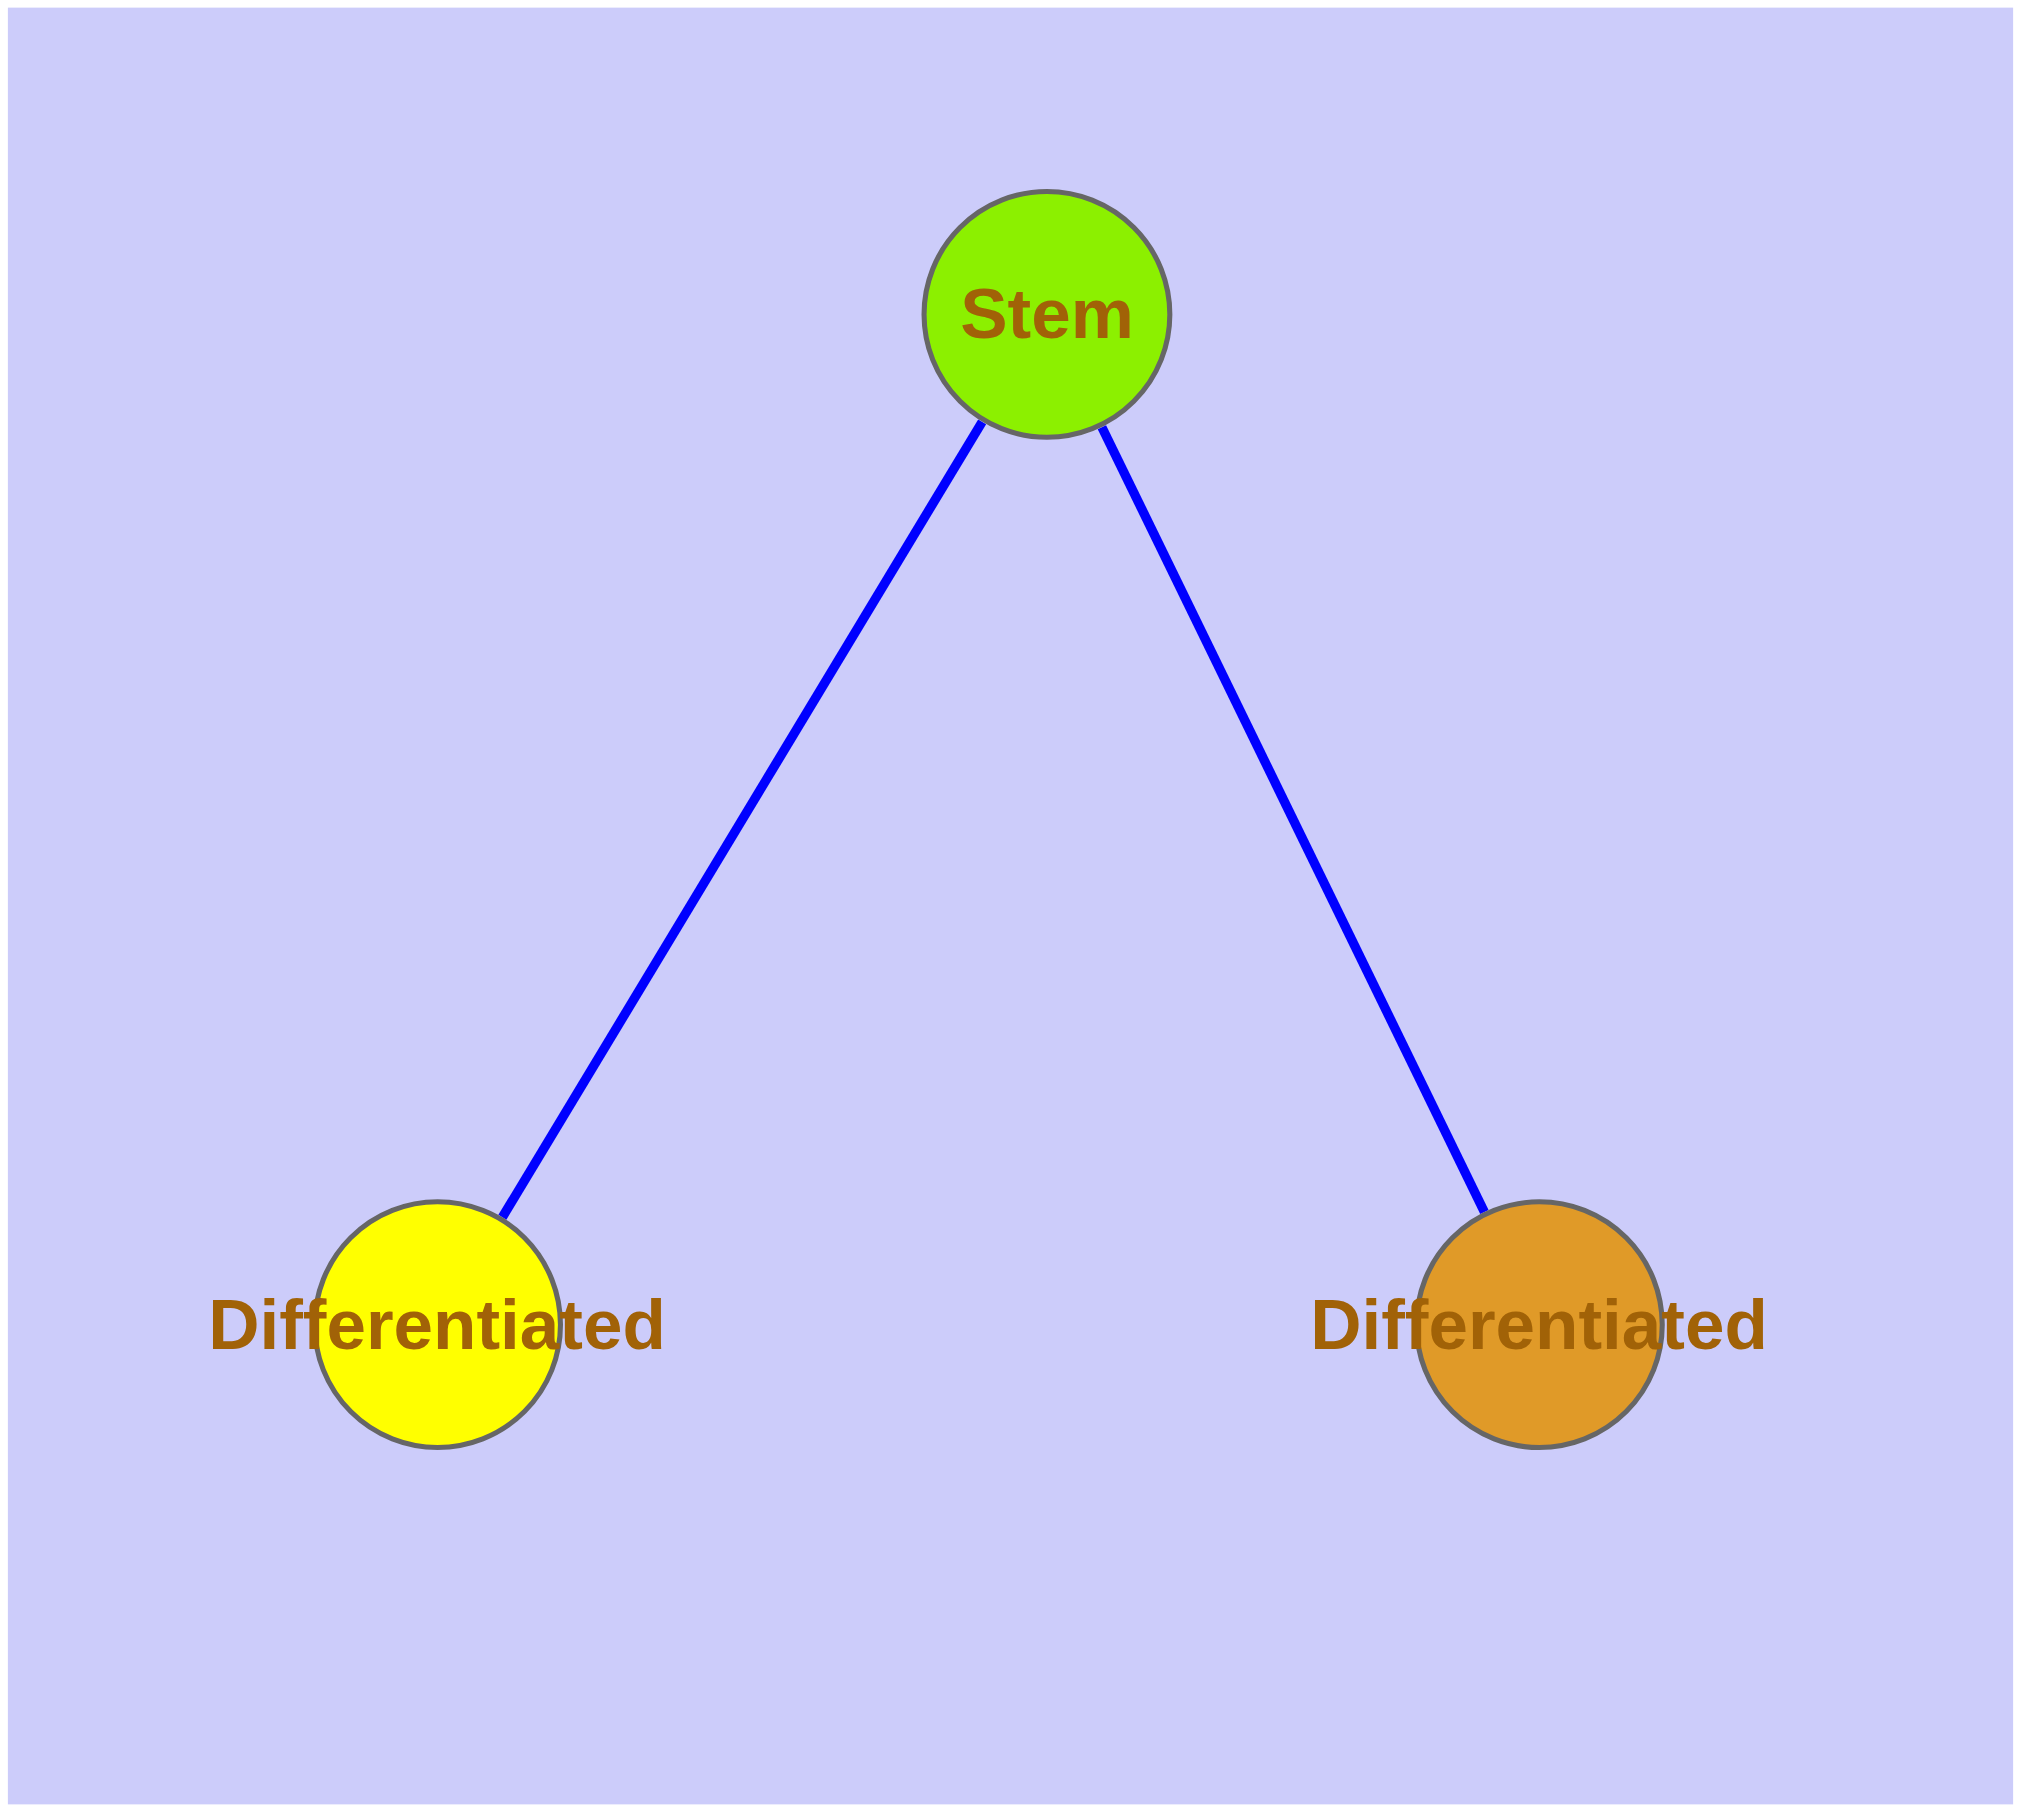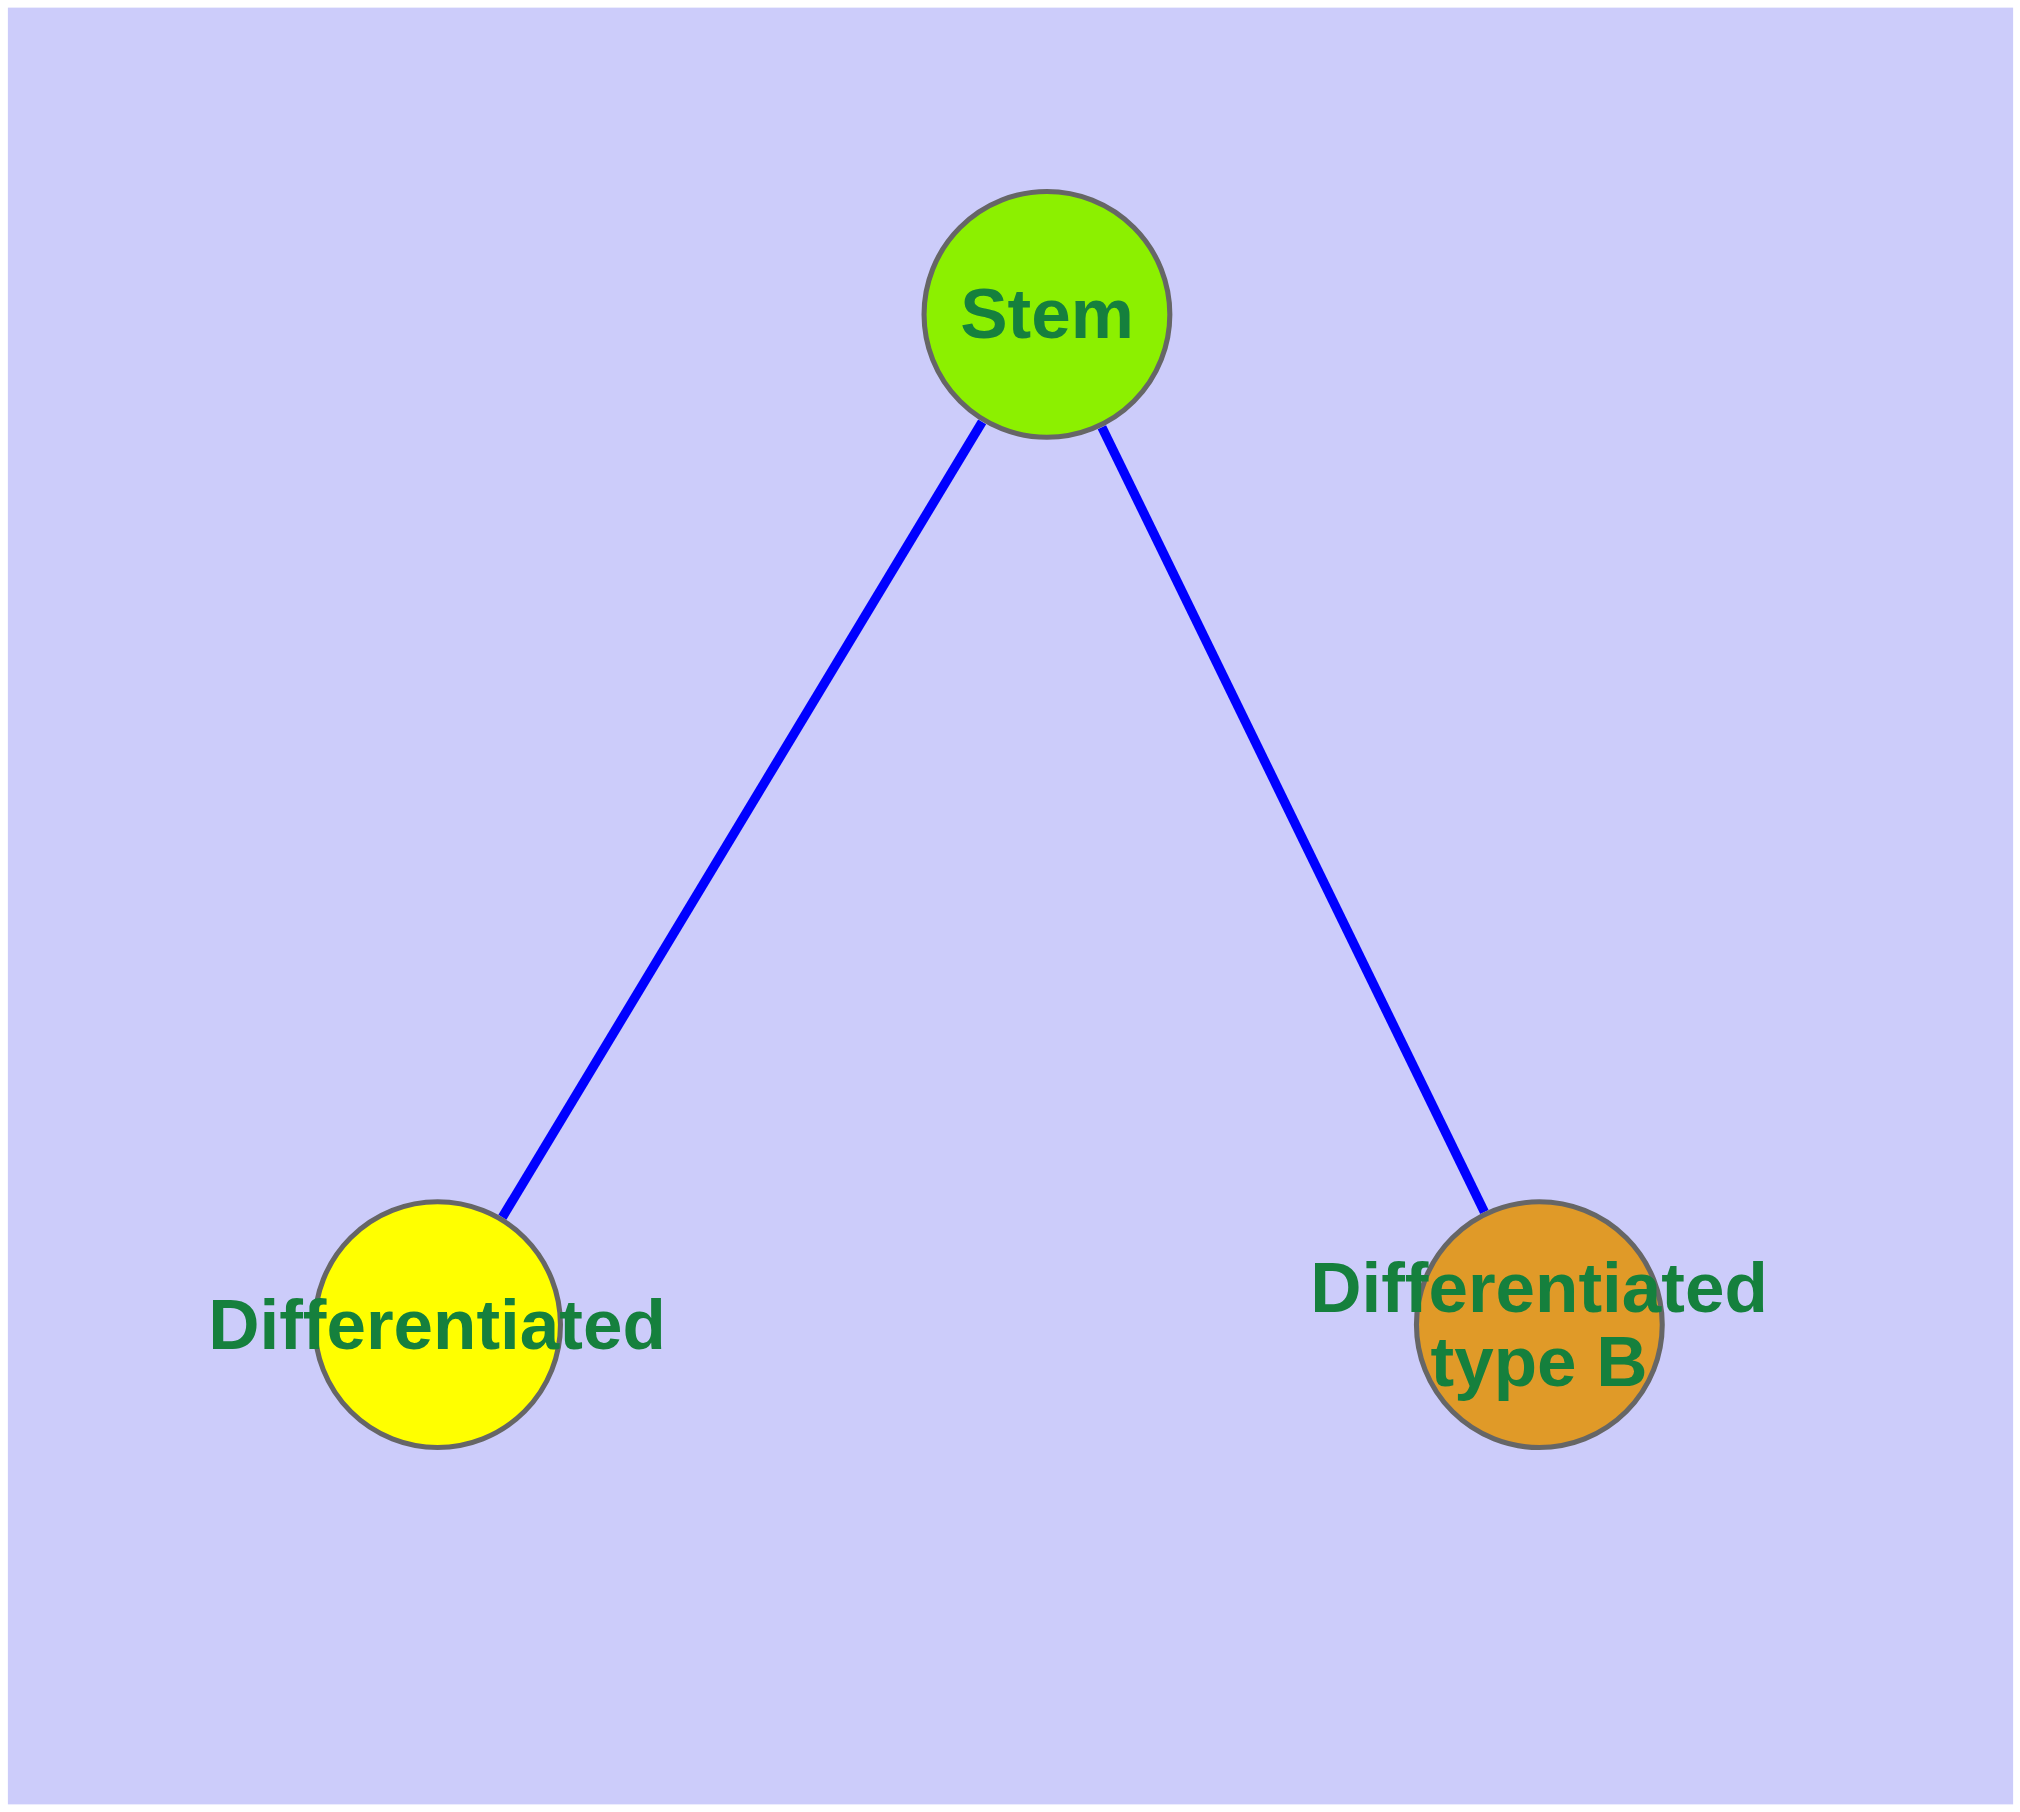--- a/index.html
+++ b/index.html
@@ -24,21 +24,21 @@
     top: 0;
     left: 0;
     width: 2021px;
     height: 1812px;
     display: block;
   }
   .node-label {
     position: absolute;
     text-align: center;
     font-weight: bold;
-    color: #15803d;
+    color: #a16207;
     white-space: pre;
     line-height: 1.04;
     pointer-events: none;
     transform: translate(-50%, -50%);
   }
   .node-label.big {
     font-size: 71px;
   }
 </style>
 </head>
@@ -53,16 +53,16 @@
       </g>
     <g id="node-layer">
         <circle cx="1235" cy="371" r="145" fill="#8cf000" stroke="#666666" stroke-width="6"></circle>
         <circle cx="516" cy="1563" r="145" fill="#ffff00" stroke="#666666" stroke-width="6"></circle>
         <circle cx="1816" cy="1563" r="145" fill="#e09a28" stroke="#666666" stroke-width="6"></circle>
       </g>
   </svg>
   <div id="label-layer">
       <div class="node-label big" style="left: 1047px; top: 314px; font-size: 71px;"><div>Stem</div></div>
       <div class="node-label big" style="left: 437px; top: 1325px; font-size: 71px;"><div>Differentiated</div></div>
-      <div class="node-label big" style="left: 1539px; top: 1325px; font-size: 71px;"><div>Differentiated</div><div>type B</div></div>
+      <div class="node-label big" style="left: 1539px; top: 1325px; font-size: 71px;"><div>Differentiated</div></div>
     </div>
 </div>
 
 
 </body></html>

